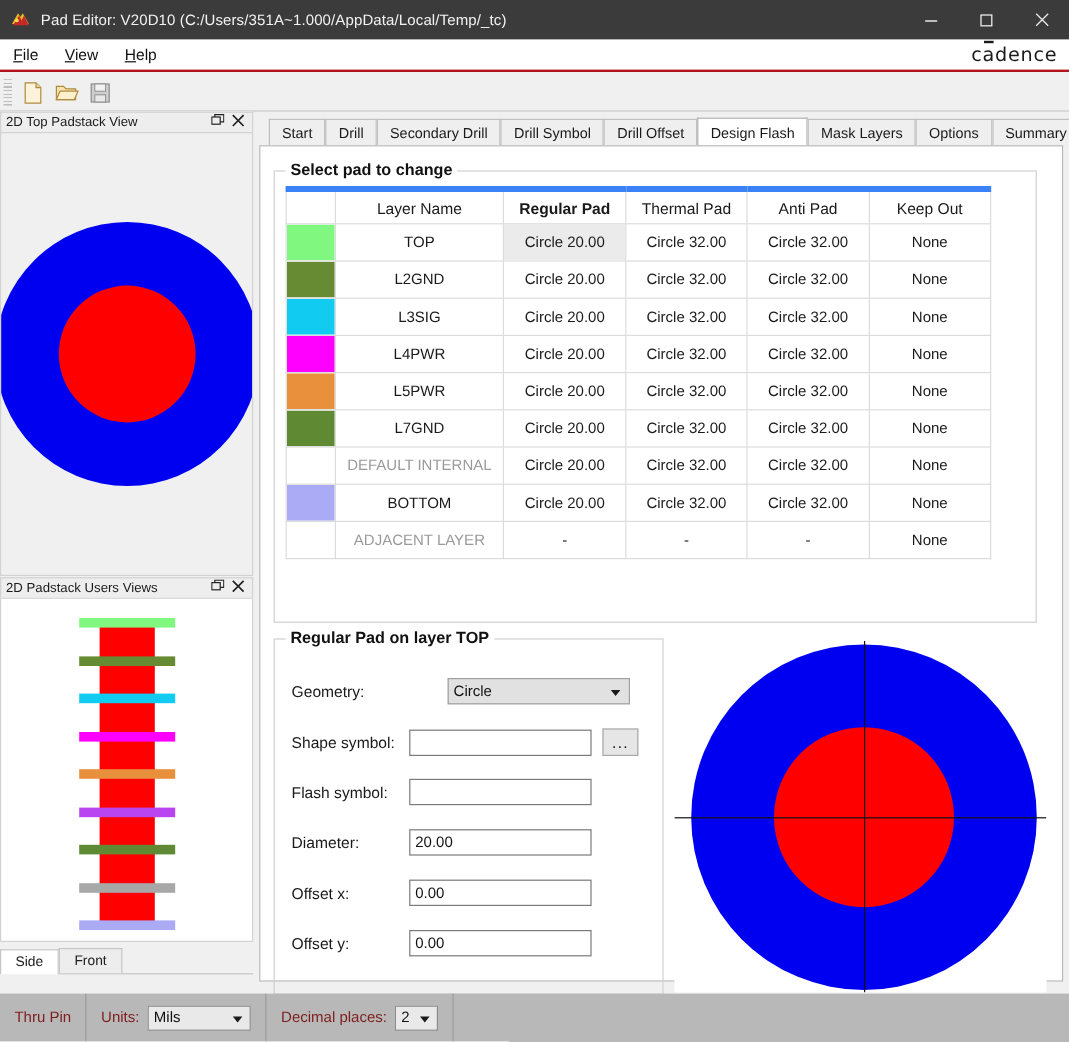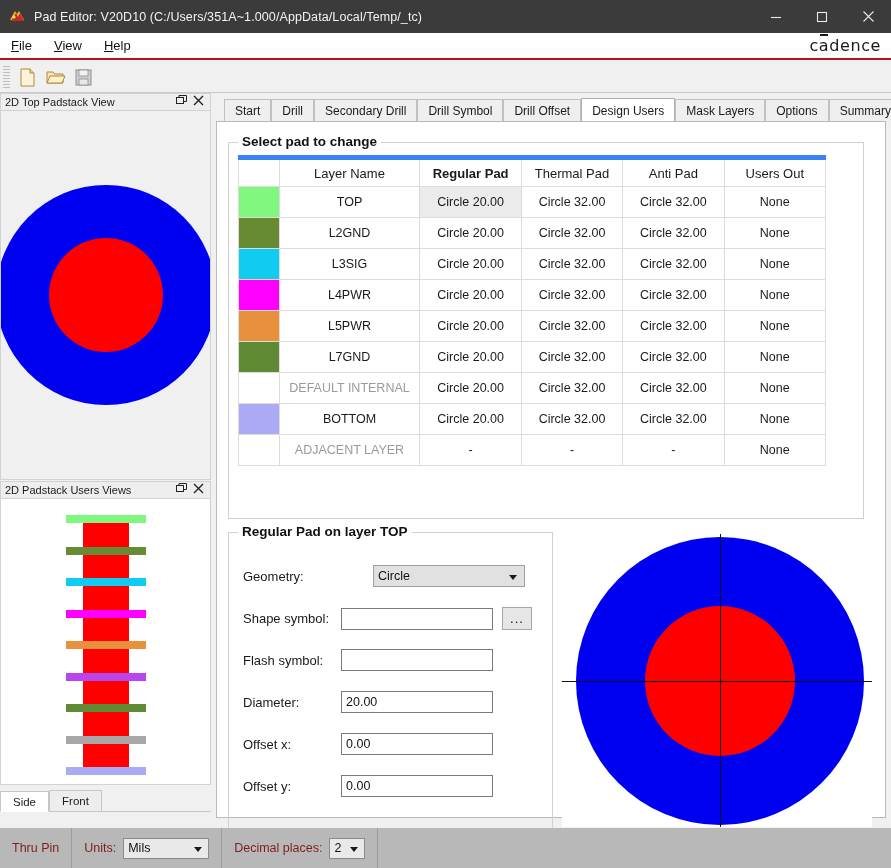--- a/index.html
+++ b/index.html
@@ -292,21 +292,21 @@
     </div>
   </div>
 
   <div class="main">
     <div class="tabstrip" id="tabstrip">
         <div class="tab">Start</div>
         <div class="tab">Drill</div>
         <div class="tab">Secondary Drill</div>
         <div class="tab">Drill Symbol</div>
         <div class="tab">Drill Offset</div>
-        <div class="tab active">Design Users</div>
+        <div class="tab active">Design Flash</div>
         <div class="tab">Mask Layers</div>
         <div class="tab">Options</div>
         <div class="tab">Summary</div>
       </div>
 
     <div class="tabpanel">
 
       <div class="group" id="grp-select">
         <div class="legend">Select pad to change</div>
         <table class="padtable">
@@ -318,21 +318,21 @@
               <col class="col-pad">
               <col class="col-pad">
           </colgroup>
           <thead>
             <tr>
               <th></th>
               <th>Layer Name</th>
               <th class="bold">Regular Pad</th>
               <th>Thermal Pad</th>
               <th>Anti Pad</th>
-              <th>Users Out</th>
+              <th>Keep Out</th>
             </tr>
           </thead>
           <tbody id="padtable-body">
               <tr>
                 <td class="swatch">
                   <div style="background: rgb(128, 248, 128);"></div>
                 </td>
                 <td class="name">TOP</td>
                 <td class="sel">Circle 20.00</td>
                 <td>Circle 32.00</td>

